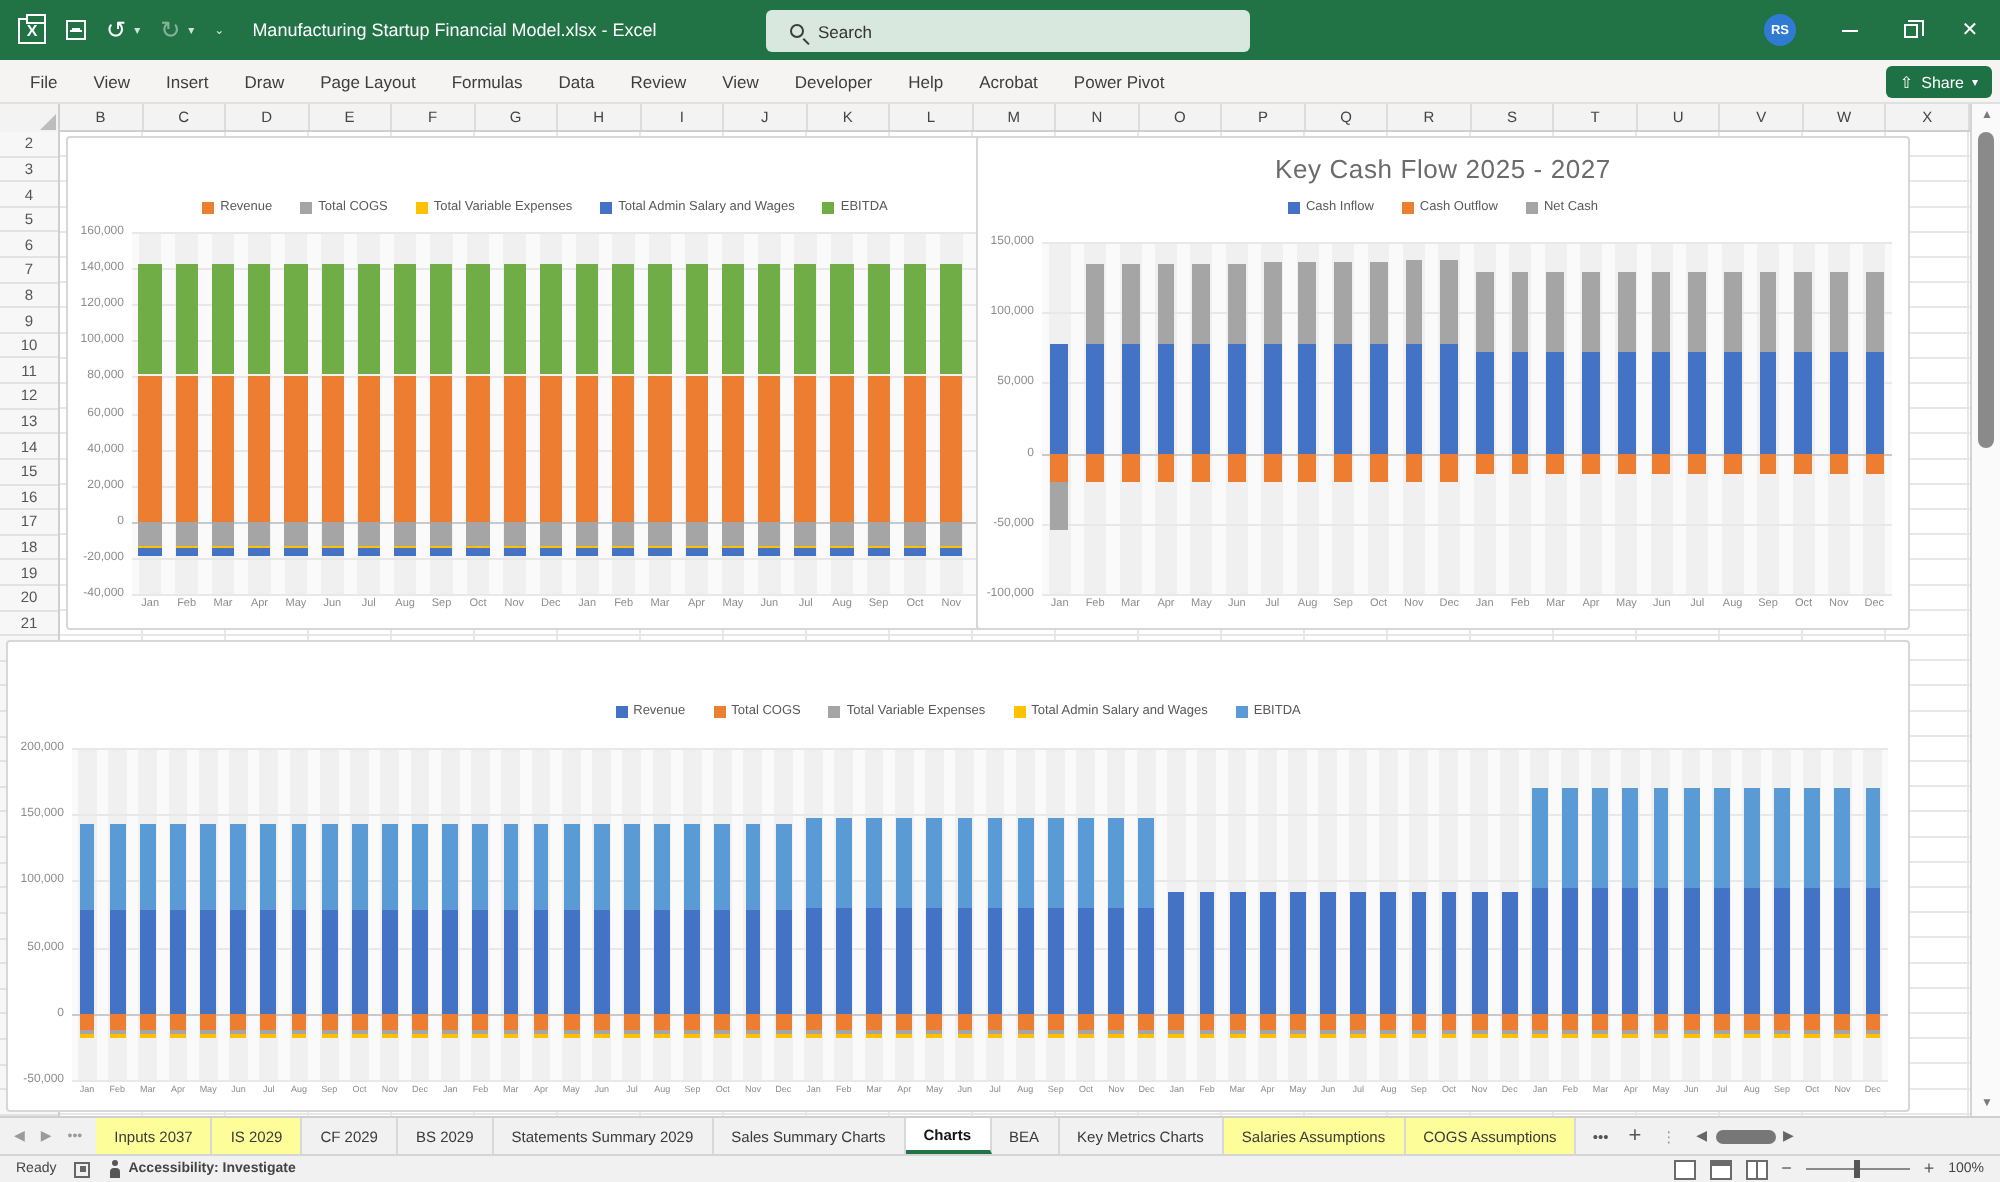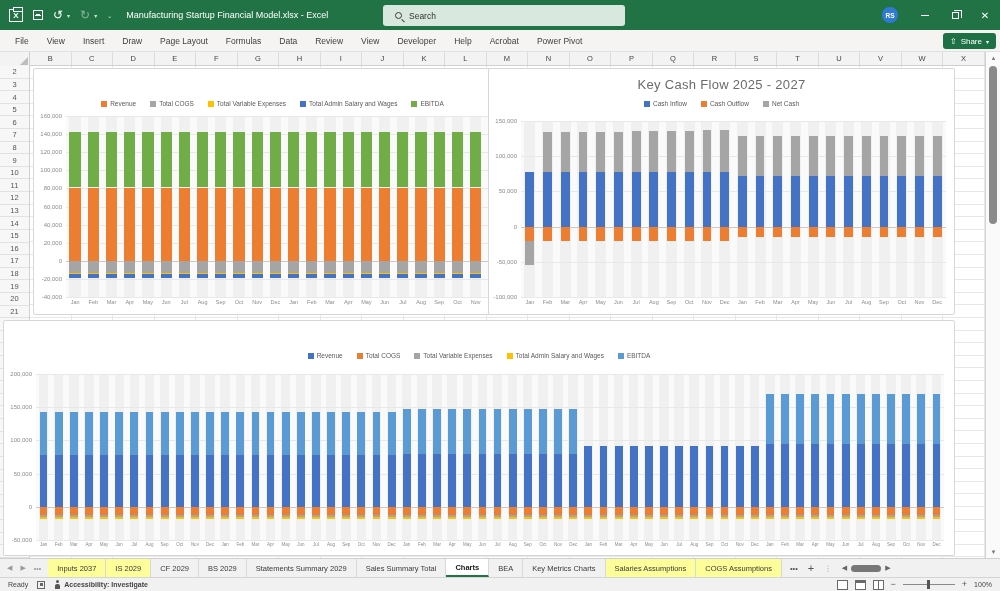--- a/index.html
+++ b/index.html
@@ -950,21 +950,21 @@
       <span>◀</span>
       <span>▶</span>
       <span>•••</span>
     </div>
     <div id="sheet-tabs" style="display:flex;align-items:stretch;">
         <div class="sheettab hl">Inputs 2037</div>
         <div class="sheettab hl">IS 2029</div>
         <div class="sheettab">CF 2029</div>
         <div class="sheettab">BS 2029</div>
         <div class="sheettab">Statements Summary 2029</div>
-        <div class="sheettab">Sales Summary Total</div>
+        <div class="sheettab">Sales Summary Charts</div>
         <div class="sheettab active">Charts</div>
         <div class="sheettab">BEA</div>
         <div class="sheettab">Key Metrics Charts</div>
         <div class="sheettab hl">Salaries Assumptions</div>
         <div class="sheettab hl">COGS Assumptions</div>
       </div>
     <div class="tab-extra">
       <span>•••</span>
       <span style="font-size:11px;">+</span>
       <span style="color:#999;">⋮</span>

